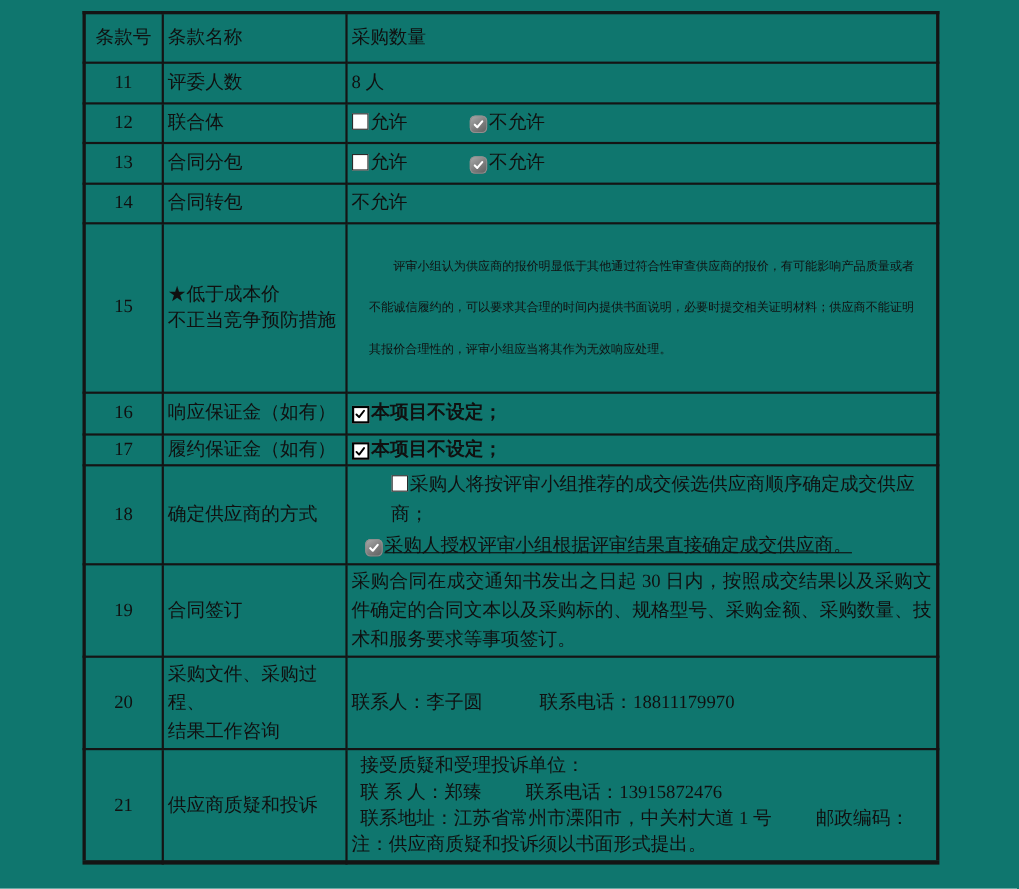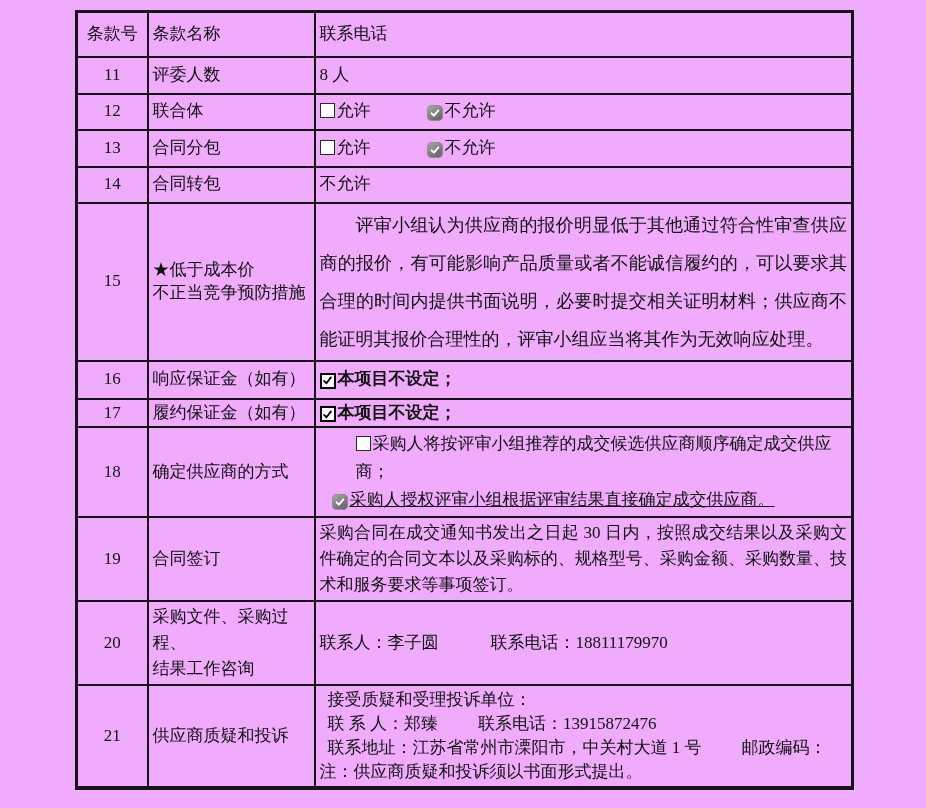--- a/index.html
+++ b/index.html
@@ -1,19 +1,19 @@
 <!DOCTYPE html>
 <html><head>
 <meta charset="utf-8">
 <style>
   html,body { margin:0; padding:0; background:#ffffff; }
   .page {
     position:relative;
     width:926px; height:808px;
-    background:#f0abfc;
+    background:#0f766e;
     font-family:"Liberation Serif","DejaVu Serif",serif;
     color:#101010;
     overflow:hidden;
   }
   table.doc {
     position:absolute; left:75px; top:10px;
     border-collapse:collapse; table-layout:fixed;
     width:776px;
     border:3px solid #141414;
     border-bottom-width:4px;
@@ -24,22 +24,22 @@
     line-height:1.35;
     overflow:hidden;
     padding:2px 4px;
     vertical-align:middle;
   }
   td.c1 { text-align:center; }
   td.c2 { text-align:left; }
   td.c3 { text-align:left; padding:3px 8px; }
   .two-line { line-height:29px;font-family:Liberation Serif, serif; }
   .para15 {
-    margin:0; text-indent:2em; text-align:justify;
-    line-height:38px; font-size:18px;
+    margin:16px; text-indent:2em; text-align:justify;
+    line-height:38px; font-size:11px;
   }
   .para19 { margin:0; text-align:justify; line-height:26px; }
   .bold-line {
     font-family:"Liberation Sans","DejaVu Sans",sans-serif;
     font-weight:700; font-size:16.5px;
   }
   .gap40 { display:inline-block; width:40px; }
   .gap56 { display:inline-block; width:56px; }
   .gap52 { display:inline-block; width:52px; }
   
@@ -77,21 +77,21 @@
     <colgroup>
       <col style="width:71px">
         <col style="width:167px">
         <col style="width:538px">
     </colgroup>
 
     <tbody>
         <tr style="height:45px">
       <td class="c1">条款号</td>
       <td class="c2">条款名称</td>
-      <td class="c2">联系电话</td>
+      <td class="c2">采购数量</td>
     </tr>
 
 
     <tr style="height:37px">
       <td class="c1">11</td>
       <td class="c2">评委人数</td>
       <td class="c3">8 人</td>
     </tr>
 
     <tr style="height:36px">

